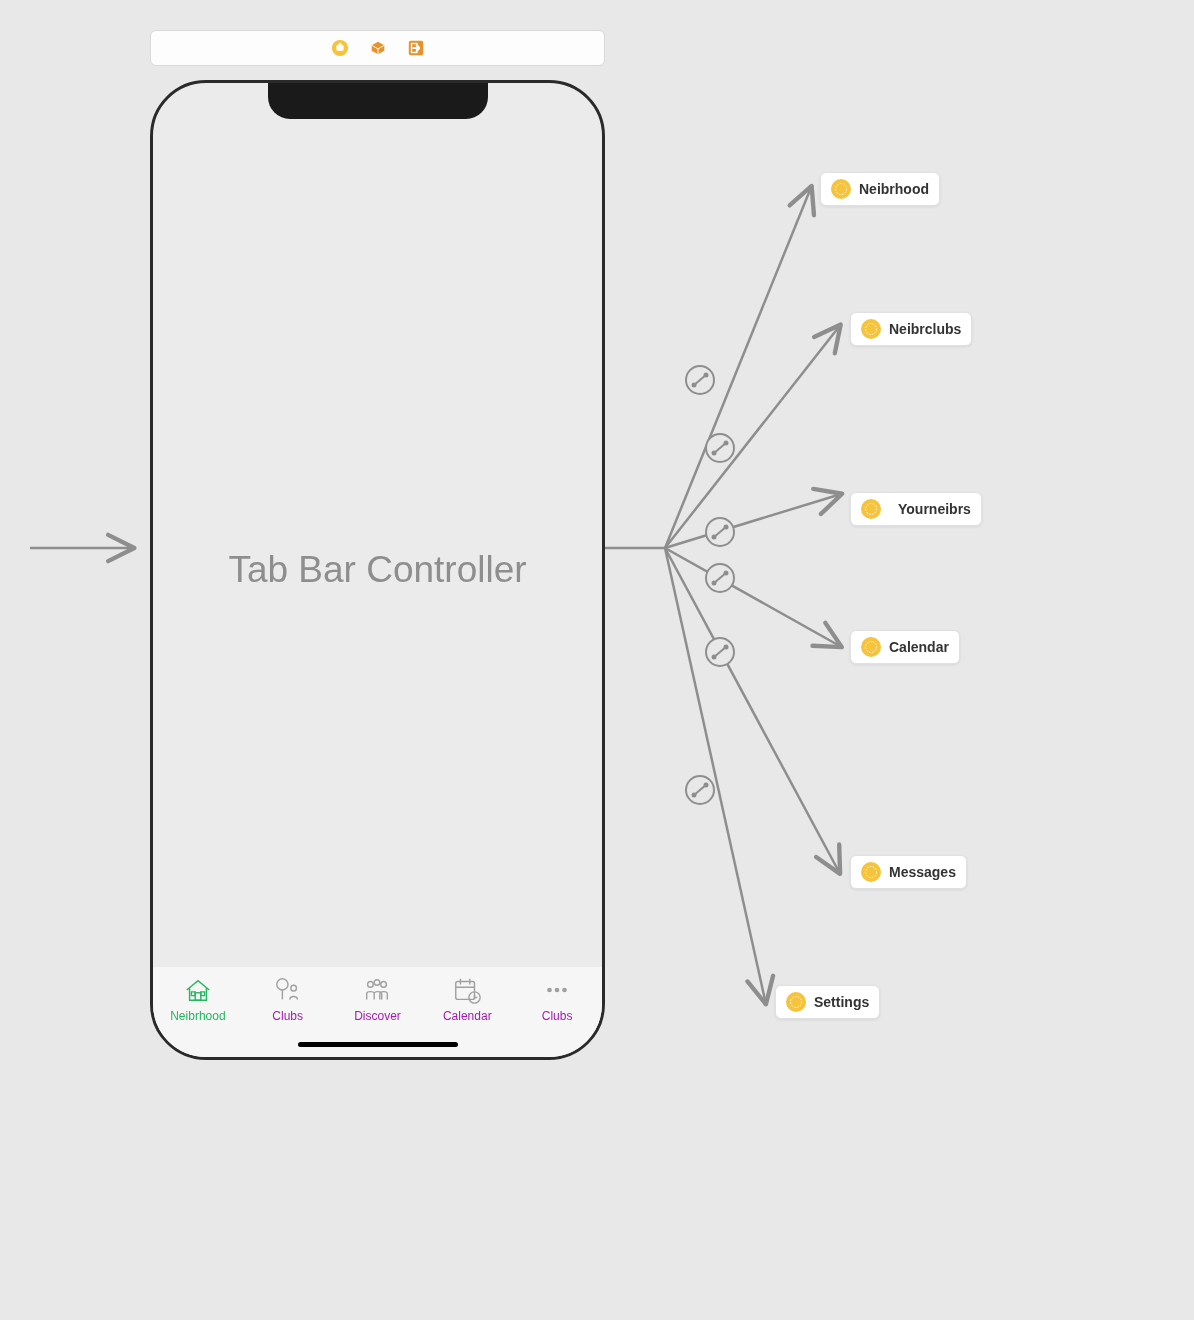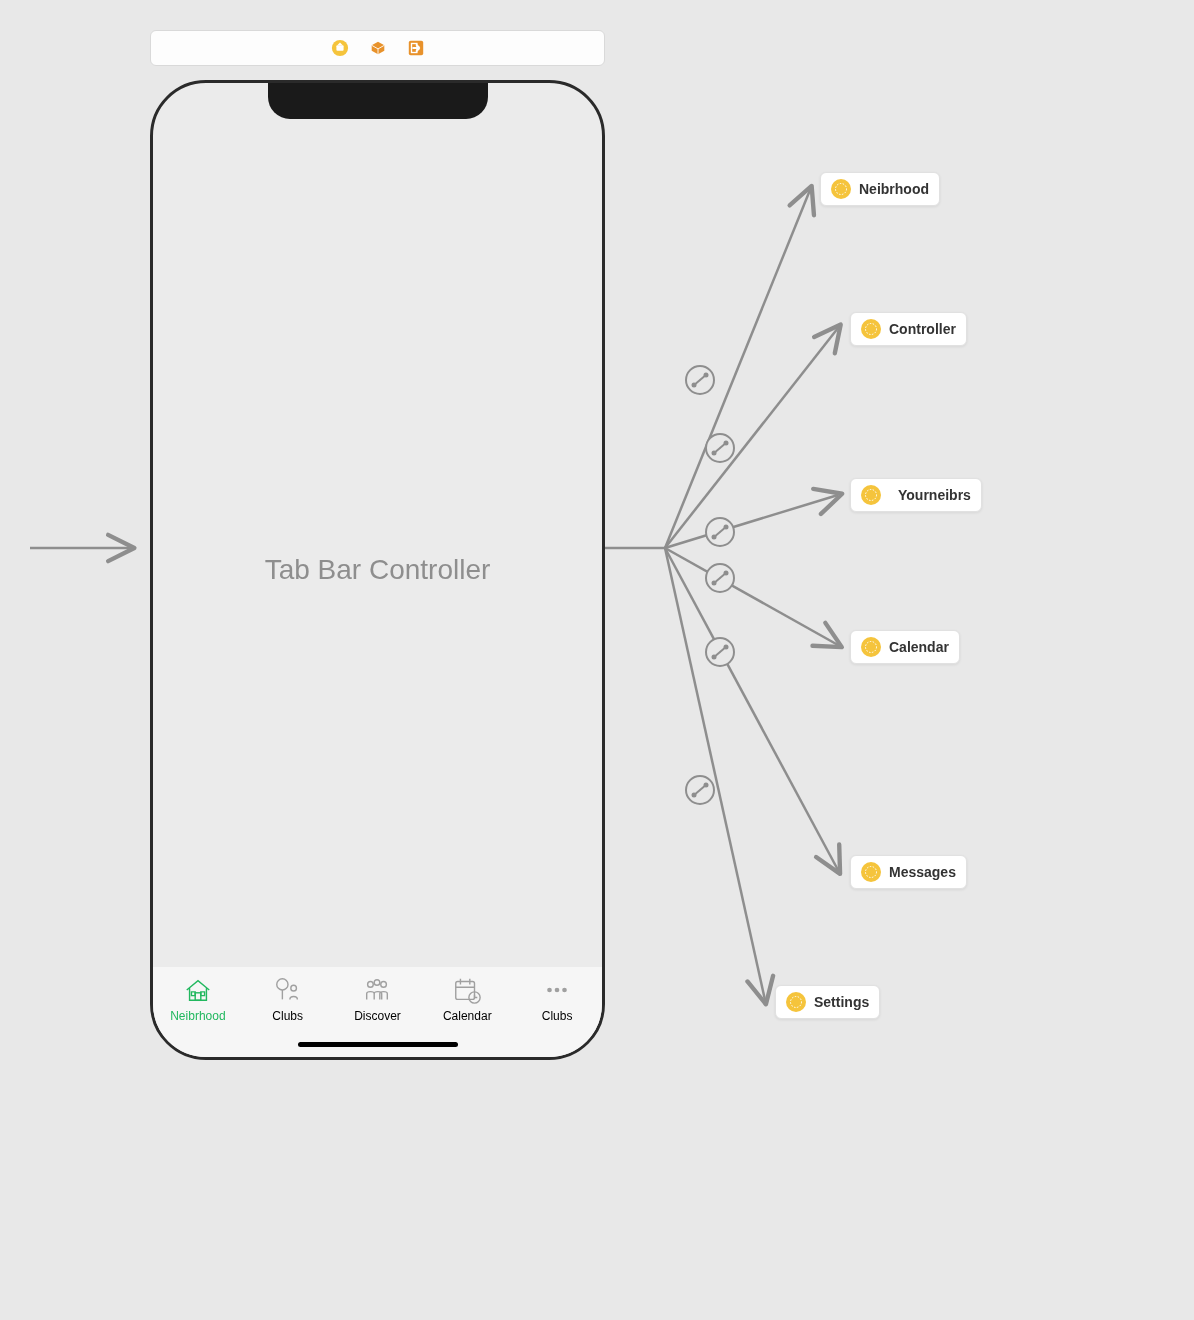--- a/index.html
+++ b/index.html
@@ -59,21 +59,21 @@
   border-bottom-left-radius: 22px;
   border-bottom-right-radius: 22px;
 }
 .screen-label {
   position: absolute;
   left: 0; right: 0; top: 0; bottom: 0;
   display: flex;
   align-items: center;
   justify-content: center;
   color: #8e8e8e;
-  font-size: 28px;
+  font-size: 37px;
   font-weight: 500;
 }
 .home-indicator {
   position: absolute;
   left: 50%;
   bottom: 10px;
   transform: translateX(-50%);
   width: 160px;
   height: 5px;
   background: #000;
@@ -88,21 +88,21 @@
   align-items: flex-start;
   padding-top: 8px;
 }
 .tab {
   flex: 1;
   display: flex;
   flex-direction: column;
   align-items: center;
   gap: 4px;
   font-size: 12px;
-  color: #000000;
+  color: #a21caf;
 }
 .tab.active { color: #22b85f; }
 .tab-ico {
   width: 30px; height: 30px;
   display: flex; align-items: center; justify-content: center;
 }
 
 
 .dest {
   position: absolute;
@@ -280,24 +280,24 @@
   </span>
   <span>Neibrhood</span>
 </div>
 
 <div class="dest" style="left:850px; top:312px;">
   <span class="dest-icon">
     <svg viewBox="0 0 12 12">
         <circle cx="6" cy="6" r="5.5" fill="none" stroke="#fff" stroke-width="1" stroke-dasharray="1.5 1.5"></circle>
       </svg>
   </span>
-  <span>Controller</span>
-</div>
-
-<div class="dest" style="left:850px; top:478px;gap:17px;">
+  <span>Neibrclubs</span>
+</div>
+
+<div class="dest" style="left:850px; top:492px;gap:17px;">
   <span class="dest-icon">
     <svg viewBox="0 0 12 12">
         <circle cx="6" cy="6" r="5.5" fill="none" stroke="#fff" stroke-width="1" stroke-dasharray="1.5 1.5"></circle>
       </svg>
   </span>
   <span>Yourneibrs</span>
 </div>
 
 <div class="dest" style="left:850px; top:630px;">
   <span class="dest-icon">

